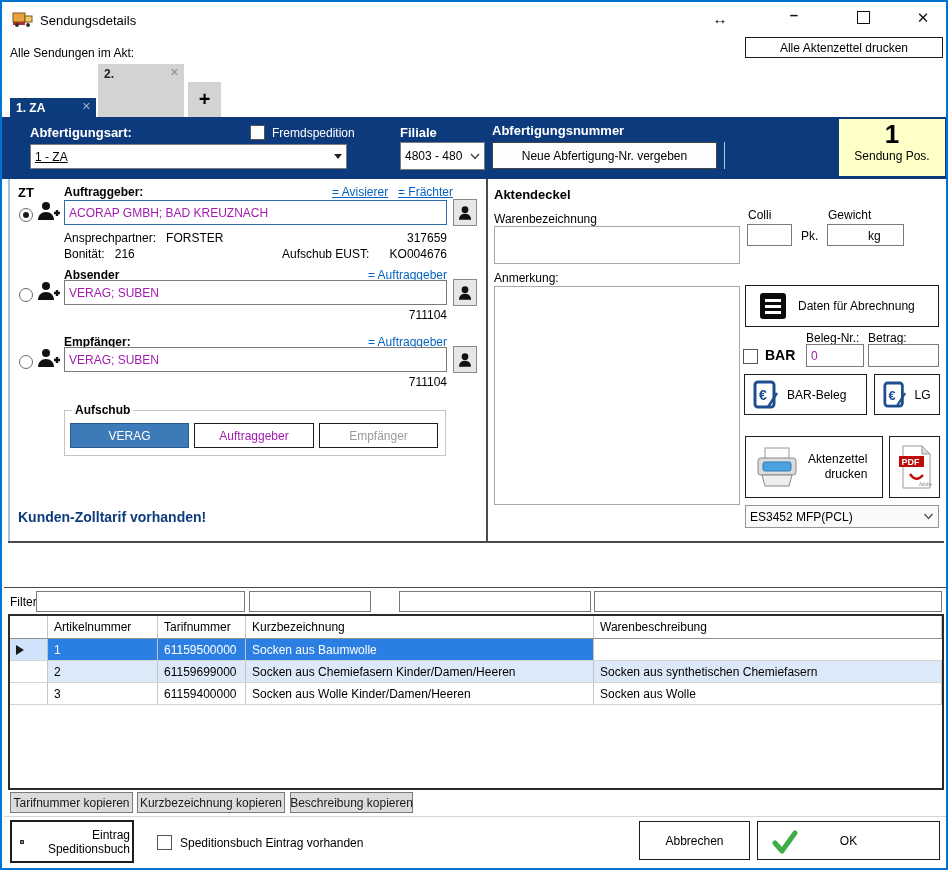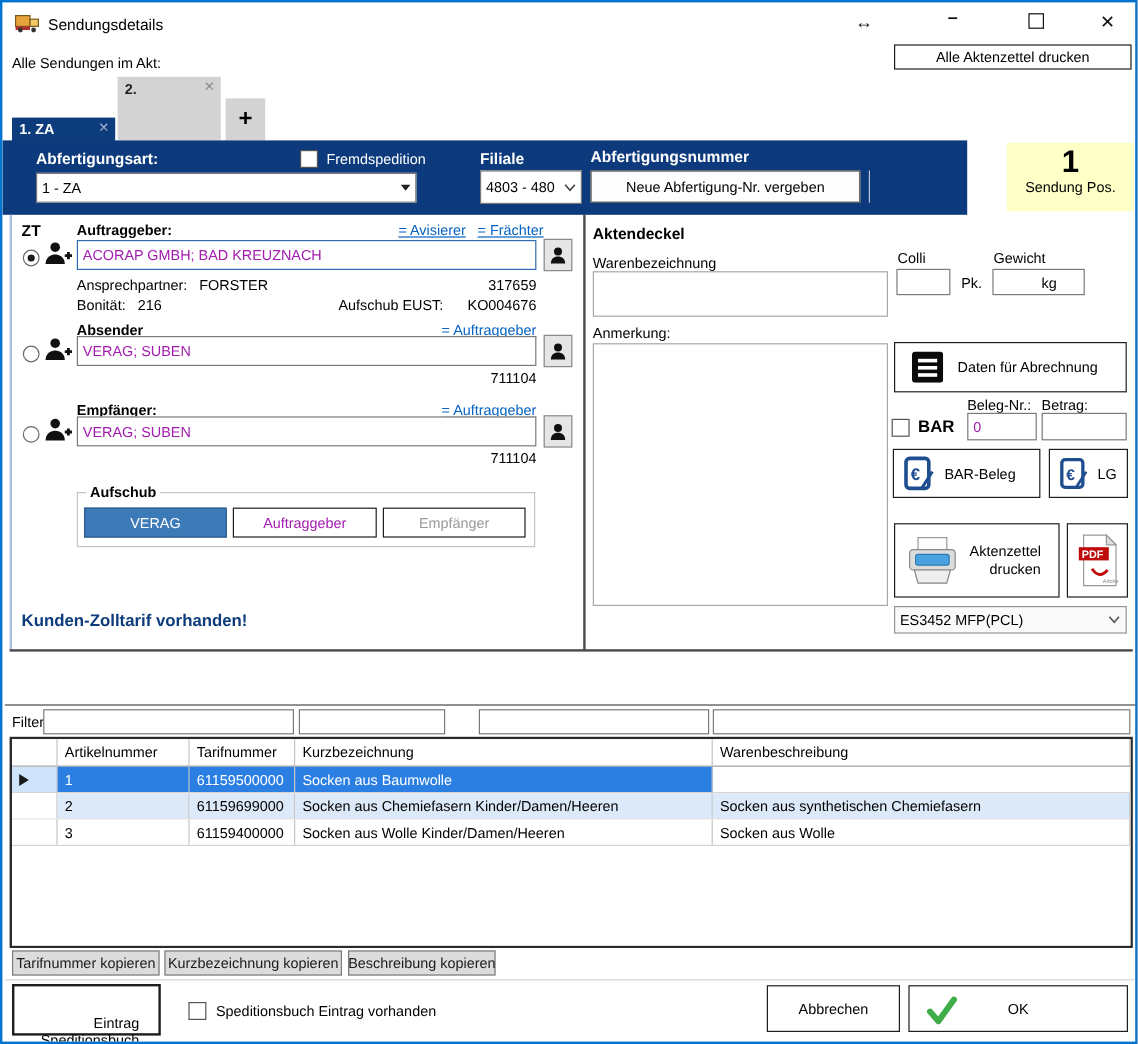--- a/index.html
+++ b/index.html
@@ -73,23 +73,23 @@
     <div>VERAG;</div>
     <div>SUBEN</div>
     <span class="abs" style="right:5px;top:2px;color:#9fb0c8;font-size:11px;">✕</span>
   </div>
   <div class="abs" style="left:96px;top:62px;width:86px;height:53px;background:#d3d3d3;color:#222;padding:3px 6px;">
     <div class="b">2.</div>
     <span class="abs" style="right:5px;top:2px;color:#8a8a8a;font-size:11px;">✕</span>
   </div>
   <div class="abs" style="left:186px;top:80px;width:33px;height:35px;background:#d3d3d3;display:flex;align-items:center;justify-content:center;font-size:20px;font-weight:bold;">+</div>
 
-  <div class="abs" style="left:0;top:115px;width:804px;height:62px;background:#0c3a7d;">
+  <div class="abs" style="left:0;top:115px;width:944px;height:62px;background:#0c3a7d;">
     <div class="abs b white nowrap" style="left:28px;top:8px;font-size:13px;">Abfertigungsart:</div>
-    <div class="combo abs" style="left:28px;top:27px;width:317px;height:25px;">
+    <div class="combo abs" style="left:28px;top:27px;width:317px;height:25px;text-decoration:underline;">
       <span class="fill">1 - ZA</span>
       <span class="tri"></span>
     </div>
     <span class="cb abs" style="left:248px;top:8px;"></span>
     <span class="abs white nowrap" style="left:270px;top:9px;">Fremdspedition</span>
     <div class="abs b white nowrap" style="left:398px;top:8px;font-size:13px;">Filiale</div>
     <div class="combo abs" style="left:398px;top:25px;width:85px;height:28px;">
       <span class="fill">4803 - 480</span>
       <svg width="10" height="7" viewBox="0 0 10 7">
           <polyline points="1,1 5,5.5 9,1" fill="none" stroke="#444" stroke-width="1.4"></polyline>
@@ -300,21 +300,21 @@
       <div class="gcell">Socken aus Wolle</div>
     </div>
     <div style="flex:1;background:#fff;"></div>
   </div>
 
   <button class="btn graybtn abs" style="left:8px;top:790px;width:123px;height:21px;">Tarifnummer kopieren</button>
   <button class="btn graybtn abs" style="left:135px;top:790px;width:148px;height:21px;">Kurzbezeichnung kopieren</button>
   <button class="btn graybtn abs" style="left:288px;top:790px;width:123px;height:21px;">Beschreibung kopieren</button>
 
   <div class="abs" style="left:2px;top:814px;width:944px;height:1px;background:#d6d6d6;"></div>
-  <button class="btn abs" style="left:8px;top:818px;width:124px;height:43px;border-width:2px;justify-content:flex-start;padding-left:8px;gap:24px;flex-direction:column;">
+  <button class="btn abs" style="left:8px;top:818px;width:124px;height:43px;border-width:2px;justify-content:flex-start;padding-left:8px;gap:24px;">
     <svg width="24" height="24" viewBox="0 0 26 26">
         <rect x="0" y="0" width="26" height="26" rx="3" fill="#0a0a0a"></rect>
         <rect x="5" y="6" width="16" height="3" fill="#fff"></rect>
         <rect x="5" y="12" width="16" height="3" fill="#fff"></rect>
         <rect x="5" y="18" width="16" height="3" fill="#fff"></rect>
       </svg>
     <span class="rtext" style="line-height:14px;flex:1;padding-right:2px;">
       <span>Eintrag</span><br>
       <span>Speditionsbuch</span>
     </span>

